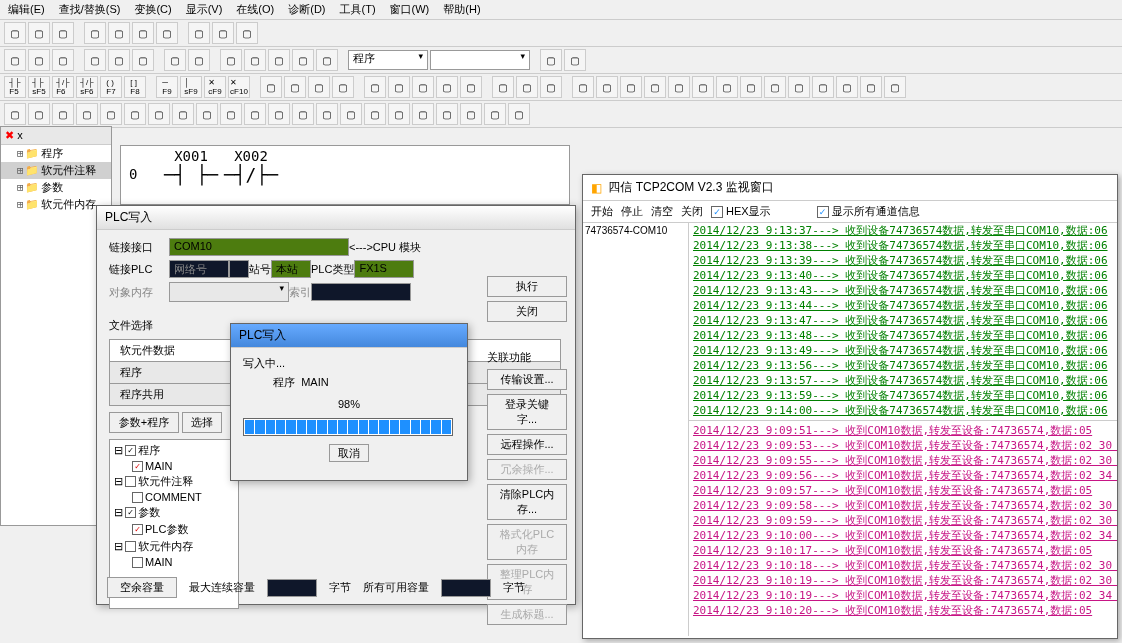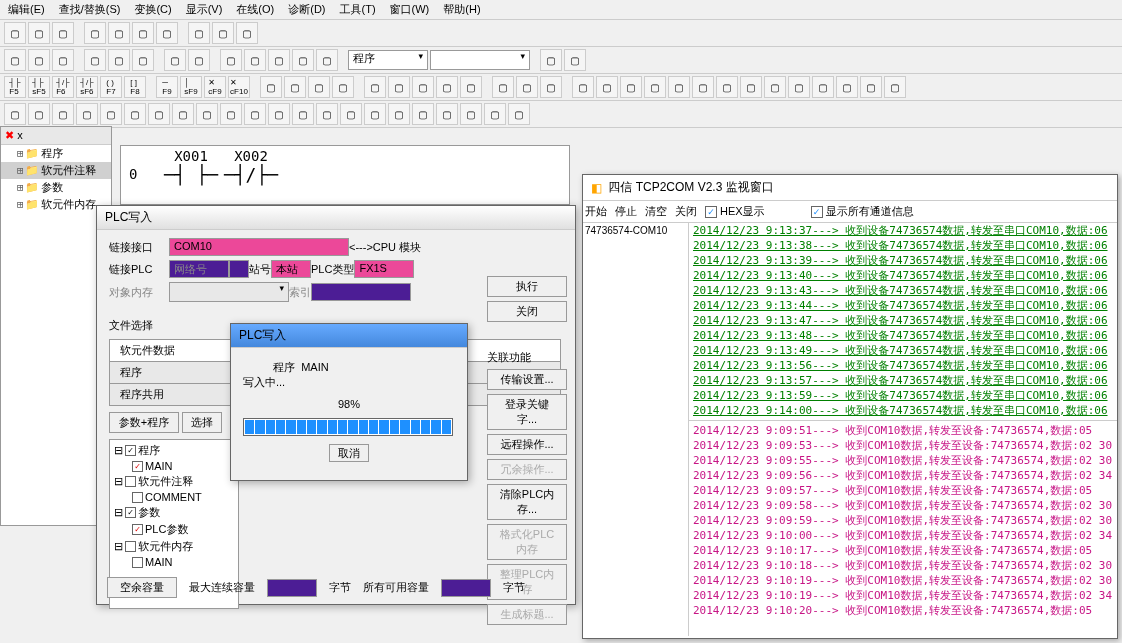--- a/index.html
+++ b/index.html
@@ -19,40 +19,40 @@
 .ladder-line { display: flex; align-items: center; height: 40px; padding-left: 40px; position: relative; }
 .ladder-num { position: absolute; left: 8px; top: 20px; font-size: 14px; }
 .contact { display: inline-block; width: 60px; text-align: center; font-size: 14px; position: relative; }
 .contact-sym { font-size: 18px; }
 .dialog { position: absolute; background: #f0f0f0; border: 1px solid #666; box-shadow: 2px 2px 8px rgba(0,0,0,0.3); }
 .dlg-title { background: linear-gradient(#fff,#e0e0e0); padding: 3px 8px; font-size: 12px; border-bottom: 1px solid #ccc; }
 .dlg-body { padding: 8px 12px; font-size: 11px; }
 .plc-dialog { left: 96px; top: 205px; width: 480px; height: 400px; }
 .fld-row { display: flex; align-items: center; margin-bottom: 4px; }
 .fld-lbl { width: 60px; }
-.fld-val { border: 1px solid #999; background: #ec4899; padding: 1px 4px; min-width: 60px; height: 18px; display: inline-block; }
-.fld-val.gray { background: #4c1d95; color: #888; }
+.fld-val { border: 1px solid #999; background: #4d7c0f; padding: 1px 4px; min-width: 60px; height: 18px; display: inline-block; }
+.fld-val.gray { background: #0f172a; color: #888; }
 .tabs { display: flex; border-bottom: 1px solid #999; margin: 6px 0; flex-direction: column; }
 .tab { padding: 3px 10px; border: 1px solid #999; border-bottom: none; background: #e8e8e8; margin-right: 2px; font-size: 11px; cursor: pointer; }
 .tab.active { background: #fff; }
 .btn { border: 1px solid #999; background: #f0f0f0; padding: 2px 8px; font-size: 11px; cursor: pointer; min-width: 70px; text-align: center; }
 .right-col { position: absolute; right: 8px; top: 70px; display: flex; flex-direction: column; gap: 4px; }
 .right-col .btn { width: 80px; }
 .progress-dialog { left: 230px; top: 323px; width: 238px; height: 158px; z-index: 10; }
 .progress-bar { width: 210px; height: 18px; border: 1px solid #666; background: #fff; display: flex; gap: 1px; padding: 1px; margin: 8px 0; }
 .progress-seg { flex: 1; background: #1e90ff; }
 .tcp-window { position: absolute; left: 582px; top: 174px; width: 536px; height: 465px; background: #fff; border: 1px solid #666; box-shadow: 2px 2px 6px rgba(0,0,0,0.3); }
 .tcp-title { background: #fff; padding: 4px 8px; border-bottom: 1px solid #ccc; font-size: 12px; display: flex; align-items: center; gap: 6px; }
-.tcp-toolbar { padding: 3px 2px; border-bottom: 1px solid #ccc; display: flex; gap: 8px; align-items: center; font-size: 11px; }
+.tcp-toolbar { padding: 3px 8px; border-bottom: 1px solid #ccc; display: flex; gap: 8px; align-items: center; font-size: 11px; }
 .tcp-toolbar .lnk { cursor: pointer; }
 .tcp-body { display: flex; height: calc(100% - 50px); }
 .tcp-left { width: 106px; border-right: 1px solid #ccc; padding: 2px; font-size: 10px; }
 .tcp-right { flex: 1; overflow: hidden; font-size: 11px; font-family: "SimSun", monospace; }
 .log-green { color: #008000; padding: 0 4px; white-space: nowrap; text-decoration: underline; }
-.log-pink { color: #c71585; padding: 0 4px; white-space: nowrap; }
+.log-pink { color: #c71585; padding: 0 4px; white-space: nowrap; text-decoration: underline; }
 .log-sep { border-top: 1px solid #ccc; margin: 2px 0; }
 .chk { display: inline-flex; align-items: center; gap: 3px; }
 .chk-box { width: 12px; height: 12px; border: 1px solid #666; background: #fff; display: inline-flex; align-items: center; justify-content: center; font-size: 9px; color: #1e90ff; }
 .tree-panel { border: 1px solid #999; background: #fff; width: 130px; height: 170px; margin-top: 6px; font-size: 11px; padding: 2px; }
 .tree-panel .ti { padding: 1px 2px; display: flex; align-items: center; gap: 2px; }
 .ti-chk { width: 11px; height: 11px; border: 1px solid #666; display: inline-flex; align-items: center; justify-content: center; font-size: 8px; }
 .ti-chk.red { color: #d00; }
 .bottom-row { position: absolute; bottom: 6px; left: 10px; right: 10px; display: flex; gap: 12px; font-size: 11px; align-items: center; }
 .tree-item.sel { background: #d0d0d0; }
 </style>
@@ -289,22 +289,22 @@
       <span>所有可用容量</span>
       <span class="fld-val gray" style="min-width:50px"></span>
       <span>字节</span>
     </div>
   </div>
 </div>
 
 <div class="dialog progress-dialog">
   <div class="dlg-title" style="background:linear-gradient(#6af,#48d);color:#000">PLC写入</div>
   <div class="dlg-body">
+    <div>写入中...</div>
     <div style="padding-left:30px;margin-top:4px"><span>程序</span>&nbsp;&nbsp;<span>MAIN</span></div>
-    <div>写入中...</div>
     <div style="text-align:center;margin-top:8px">98%</div>
     <div class="progress-bar">
       <div class="progress-seg"></div>
         <div class="progress-seg"></div>
         <div class="progress-seg"></div>
         <div class="progress-seg"></div>
         <div class="progress-seg"></div>
         <div class="progress-seg"></div>
         <div class="progress-seg"></div>
         <div class="progress-seg"></div>

